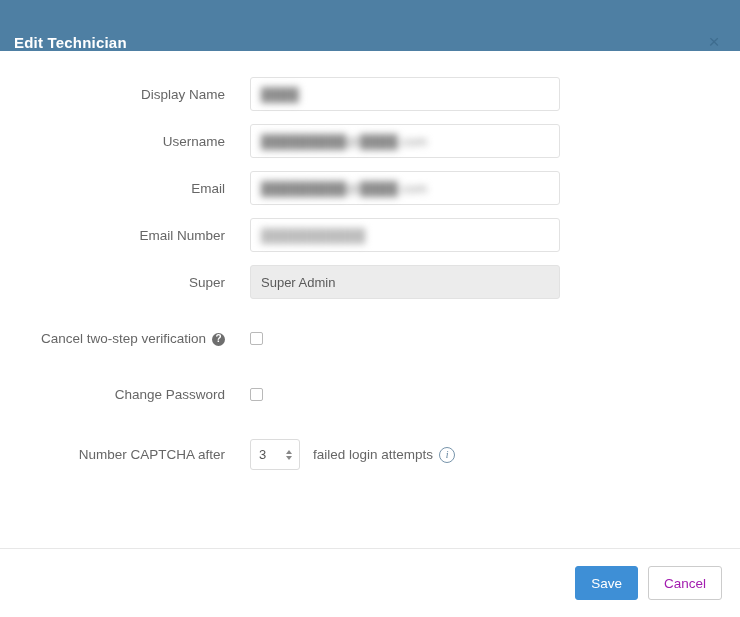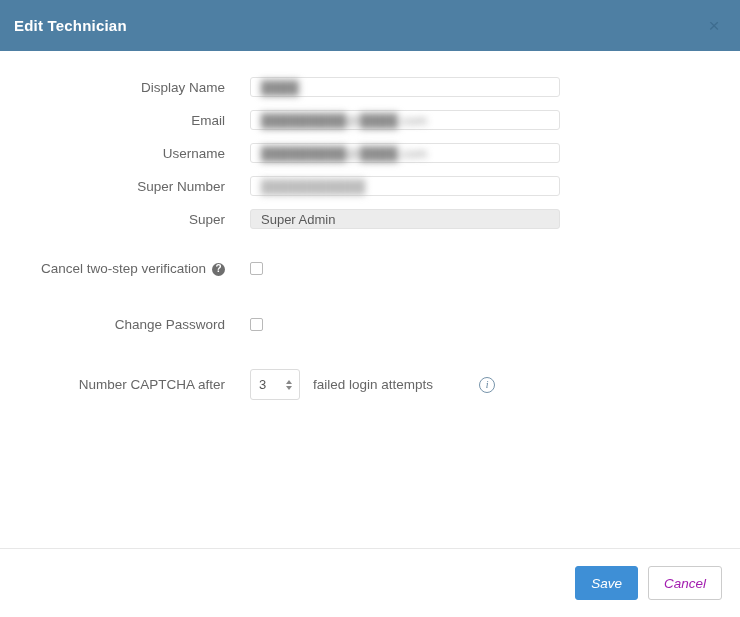--- a/index.html
+++ b/index.html
@@ -23,21 +23,21 @@
     display: flex;
     flex-direction: column;
   }
 
   
   .dialog-header {
     height: 51px;
     min-height: 51px;
     background: #4e7fa3;
     display: flex;
-    align-items: center;
+    align-items: flex-end;
     justify-content: space-between;
     padding: 0 16px 0 14px;
     box-sizing: border-box;
   }
   .dialog-title {
     color: #ffffff;
     font-size: 15px;
     font-weight: bold;
     letter-spacing: 0.2px;
   }
@@ -81,21 +81,21 @@
     width: 250px;
   }
   .form-control-area {
     flex: 1;
     display: flex;
     align-items: center;
   }
 
   .text-input {
     width: 310px;
-    height: 20px;
+    height: 34px;
     box-sizing: border-box;
     border: 1px solid #e2e2e2;
     border-radius: 3px;
     background: #ffffff;
     display: flex;
     align-items: center;
     padding: 0 10px;
     font-size: 13px;
     color: #555555;
   }
@@ -209,21 +209,20 @@
   .stepper .arrow.down {
     border-top: 4px solid #888888;
   }
   .suffix-text {
     font-size: 13.5px;
     color: #666666;
     margin-left: 13px;
     white-space: nowrap;
     display: inline-flex;
     align-items: center;
-    gap: 40px;
   }
 
   
   .dialog-footer {
     height: 69px;
     min-height: 69px;
     border-top: 1px solid #e7e7e7;
     display: flex;
     align-items: center;
     justify-content: flex-end;
@@ -235,21 +234,20 @@
     height: 34px;
     min-width: 52px;
     padding: 0 15px;
     border-radius: 3px;
     font-size: 13.5px;
     display: inline-flex;
     align-items: center;
     justify-content: center;
     cursor: pointer;
     box-sizing: border-box;
-    font-style: italic;
   }
   .btn-primary {
     background: #3e8fd6;
     border: 1px solid #3e8fd6;
     color: #ffffff;
   }
   .btn-default {
     background: #ffffff;
     border: 1px solid #cccccc;
     color: #a21caf;
@@ -270,39 +268,39 @@
     <div class="form-row">
       <div class="form-label">Display Name</div>
       <div class="form-control-area">
         <div class="text-input">
           <span class="blur-value">████</span>
         </div>
       </div>
     </div>
 
     <div class="form-row">
-      <div class="form-label">Email</div>
+      <div class="form-label">Username</div>
       <div class="form-control-area">
         <div class="text-input">
           <span class="blur-value">█████████@████.com</span>
         </div>
       </div>
     </div>
 
     <div class="form-row">
-      <div class="form-label">Username</div>
+      <div class="form-label">Email</div>
       <div class="form-control-area">
         <div class="text-input">
           <span class="blur-value">█████████@████.com</span>
         </div>
       </div>
     </div>
 
     <div class="form-row">
-      <div class="form-label">Super Number</div>
+      <div class="form-label">Email Number</div>
       <div class="form-control-area">
         <div class="text-input">
           <span class="blur-value light">███████████</span>
         </div>
       </div>
     </div>
 
     <div class="form-row">
       <div class="form-label">Super</div>
       <div class="form-control-area">

